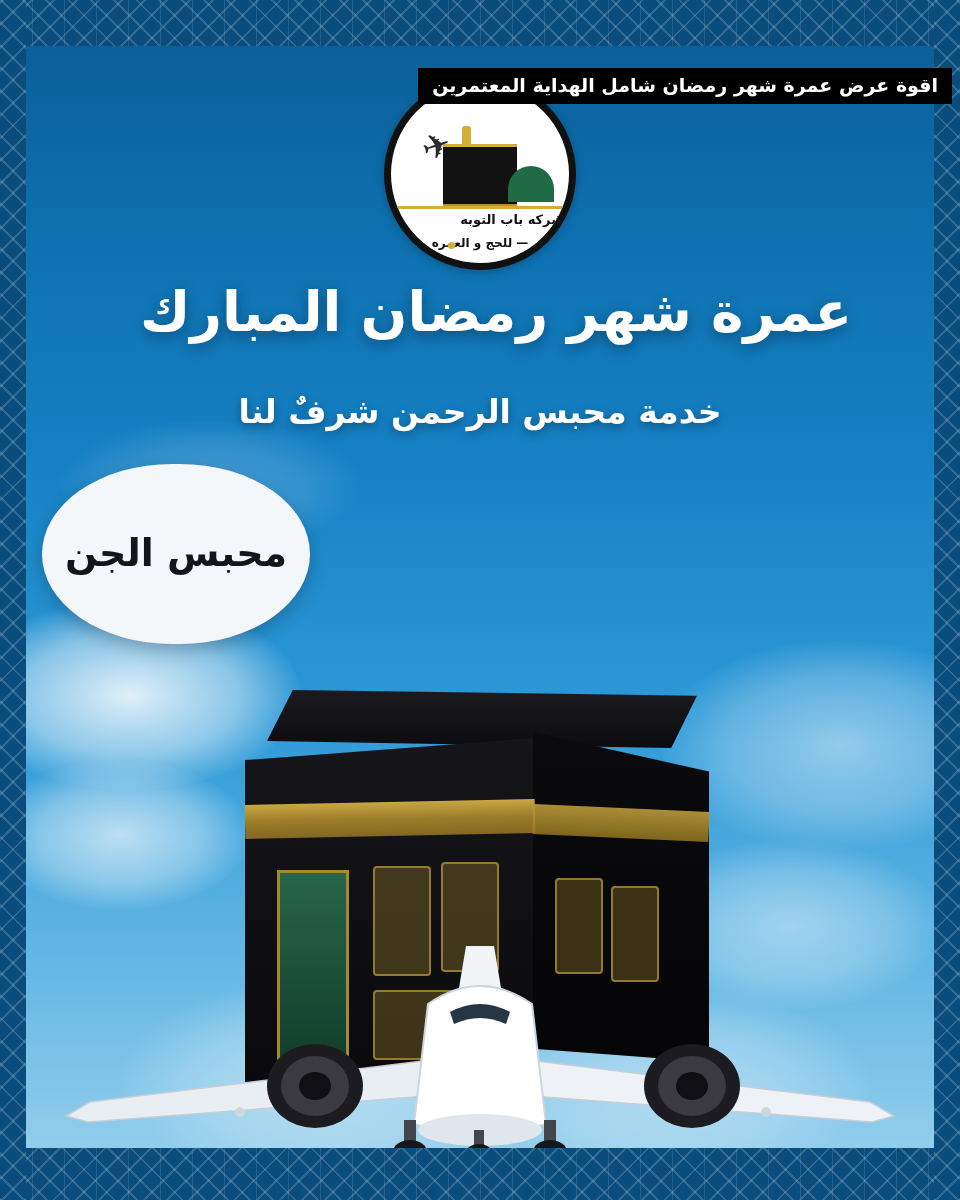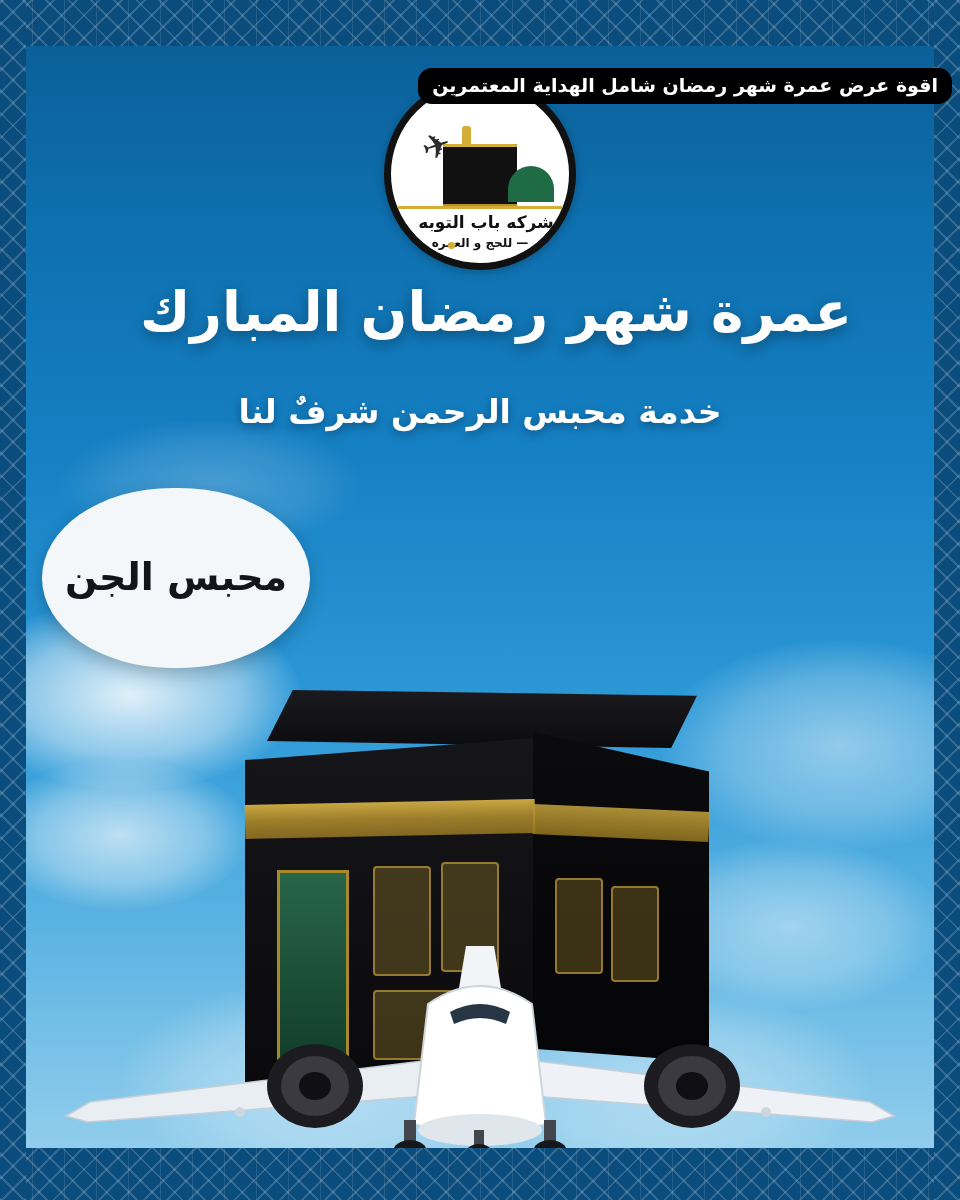--- a/index.html
+++ b/index.html
@@ -142,22 +142,21 @@
     position: absolute;
     left: 0; right: 0;
     top: 116px;
     height: 3px;
     background: #d4af37;
   }
   .logo-name {
     position: absolute;
     left: 12px; right: 0;
     top: 122px;
-    text-align: center;
-    font-size: 17px;
+    font-size: 13px;
     font-weight: bold;
     color: #111;
   }
   .logo-sub {
     position: absolute;
     left: 0; right: 0;
     top: 146px;
     text-align: center;
     font-size: 12px;
     font-weight: bold;
@@ -229,21 +228,21 @@
     transform: translateX(-50%);
     top: 478px;
     width: 266px;
     height: 190px;
     font-size: 82px;
     letter-spacing: -2px;
     font-family: "DejaVu Sans", "Liberation Sans", sans-serif;
   }
   .pill-extra {
     left: 42px;
-    top: 488px;
+    top: 464px;
     width: 268px;
     height: 180px;
     font-size: 38px;
     line-height: 1.25;
   }
 
   
   .kaaba-scene {
     position: absolute;
     left: 50%;
@@ -349,21 +348,21 @@
     position: absolute;
     left: 50%;
     transform: translateX(-50%);
     bottom: 36px;
     width: 900px;
     height: 230px;
     z-index: 4;
   }
 
   
-  .nowrap { white-space: nowrap; border-radius: 14px; }
+  .nowrap { white-space: nowrap; }
 </style>
 </head>
 <body>
 
 <div class="poster">
 
   <div class="border-band top"></div>
   <div class="border-band bottom"></div>
   <div class="border-side left"></div>
   <div class="border-side right"></div>

